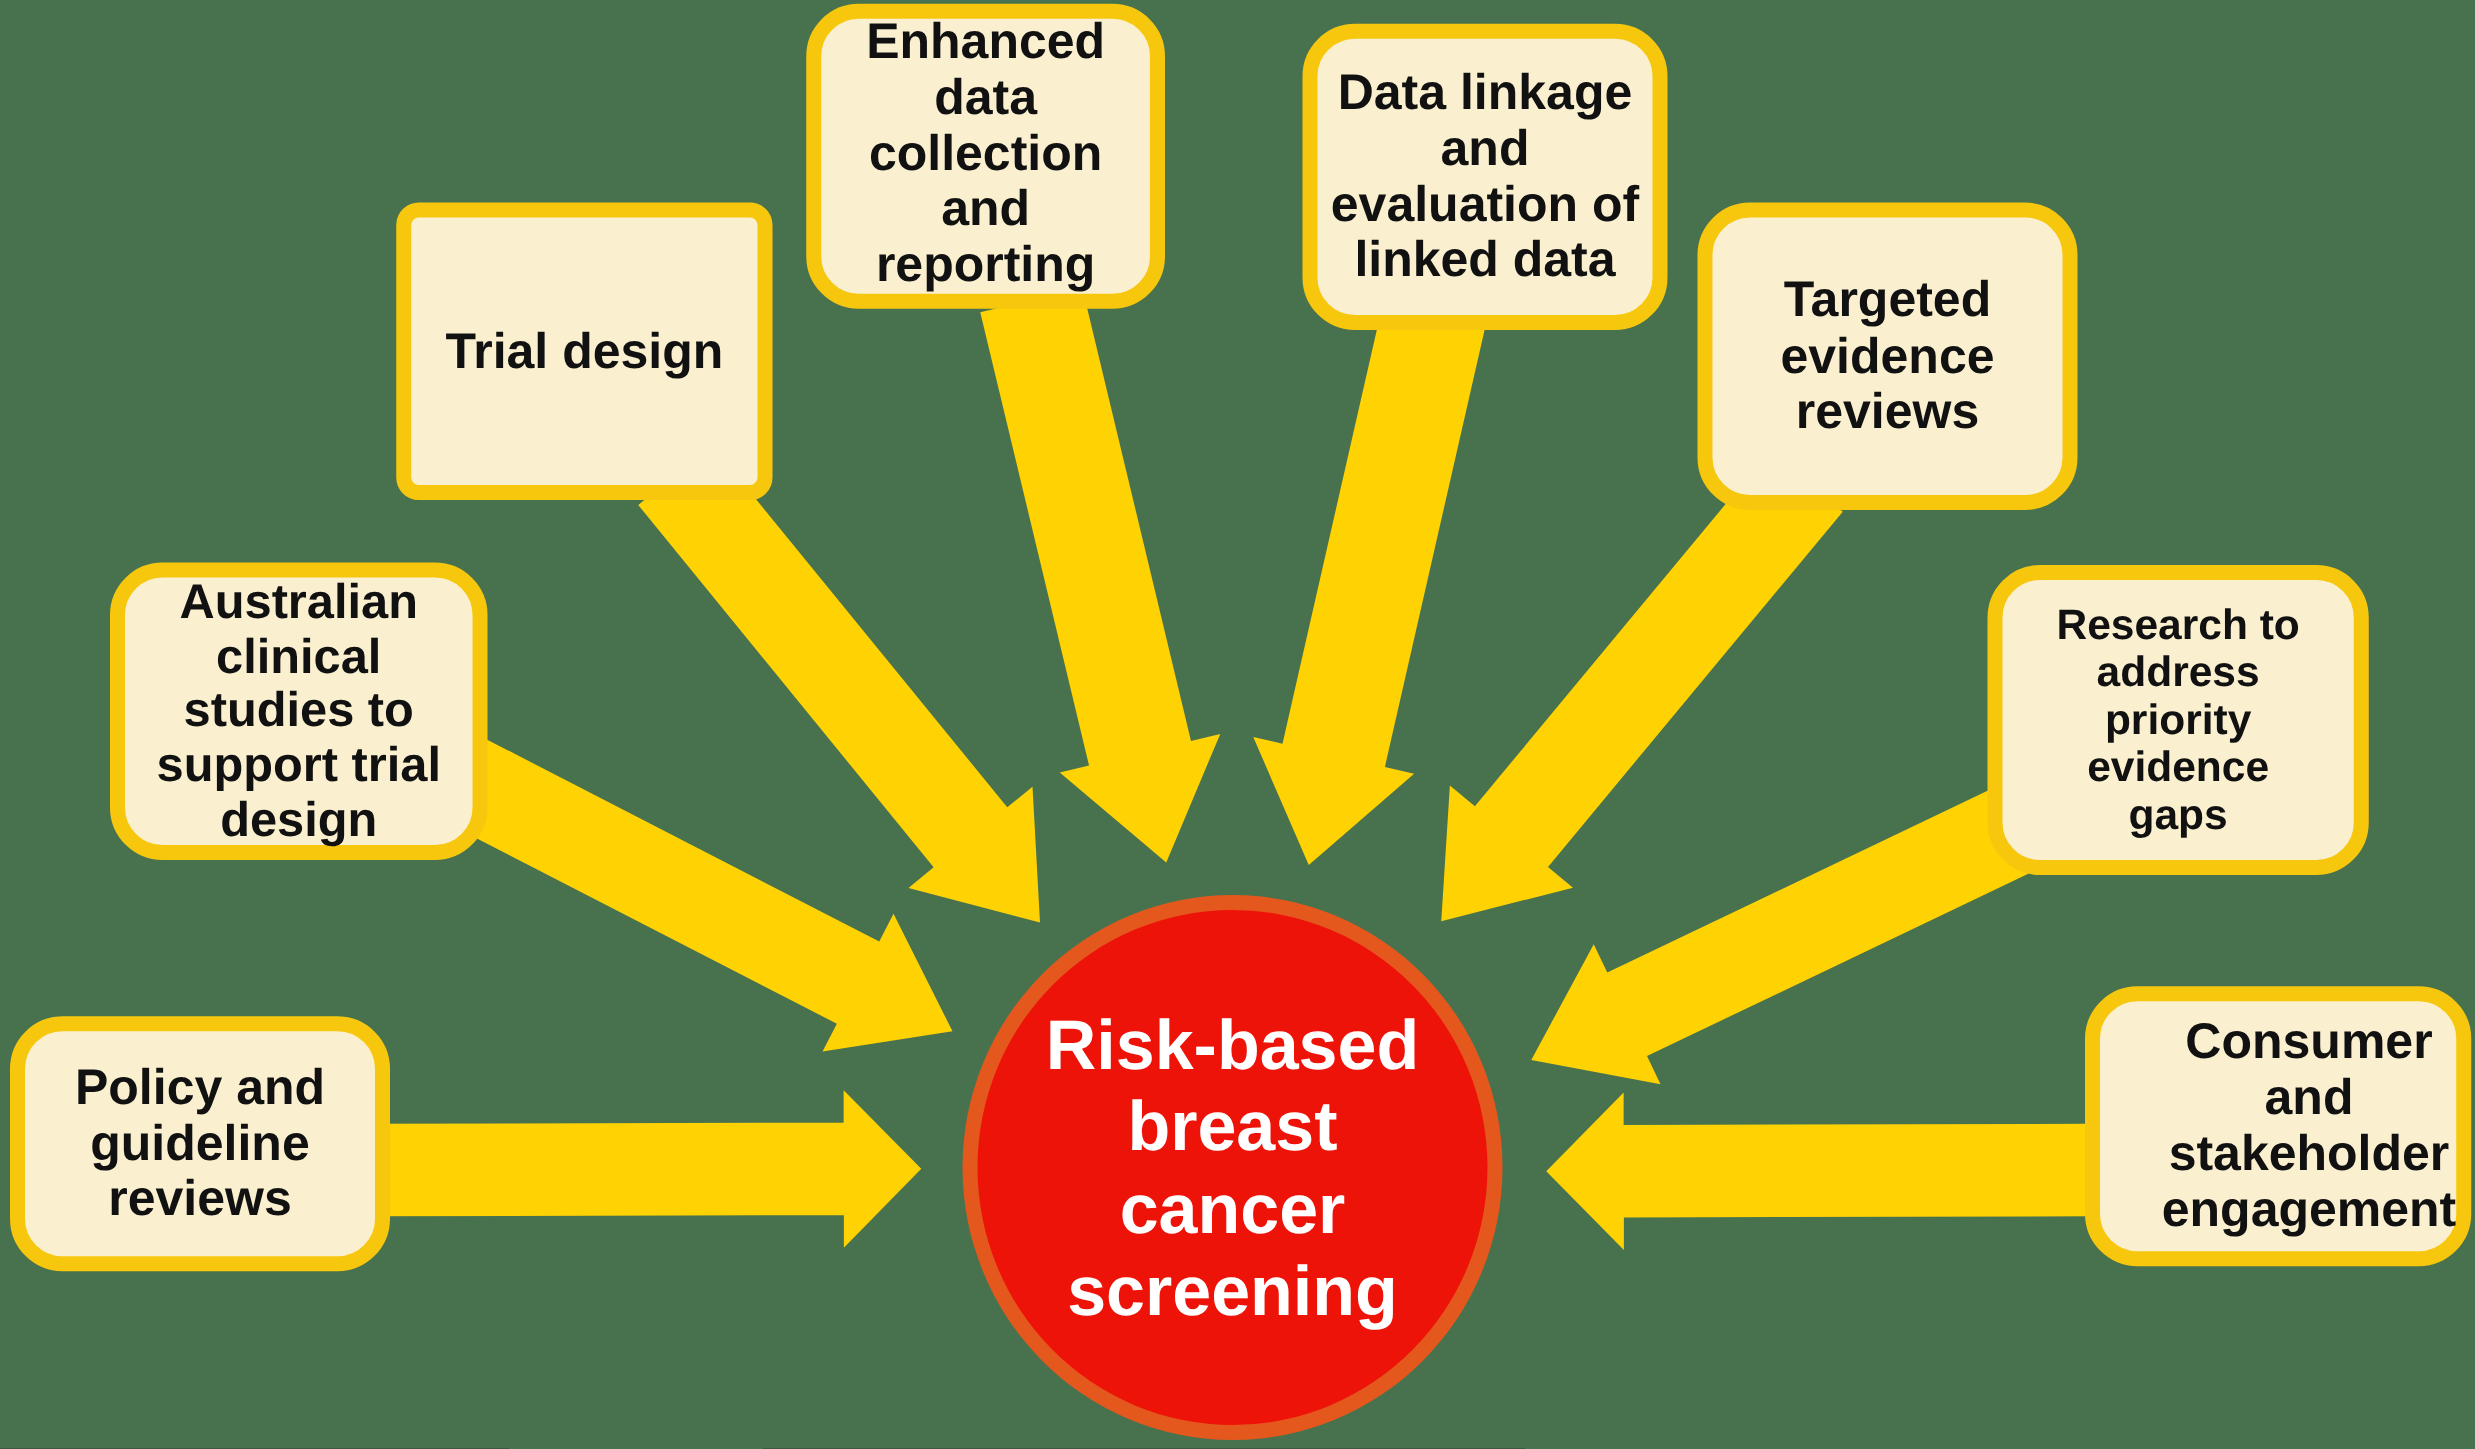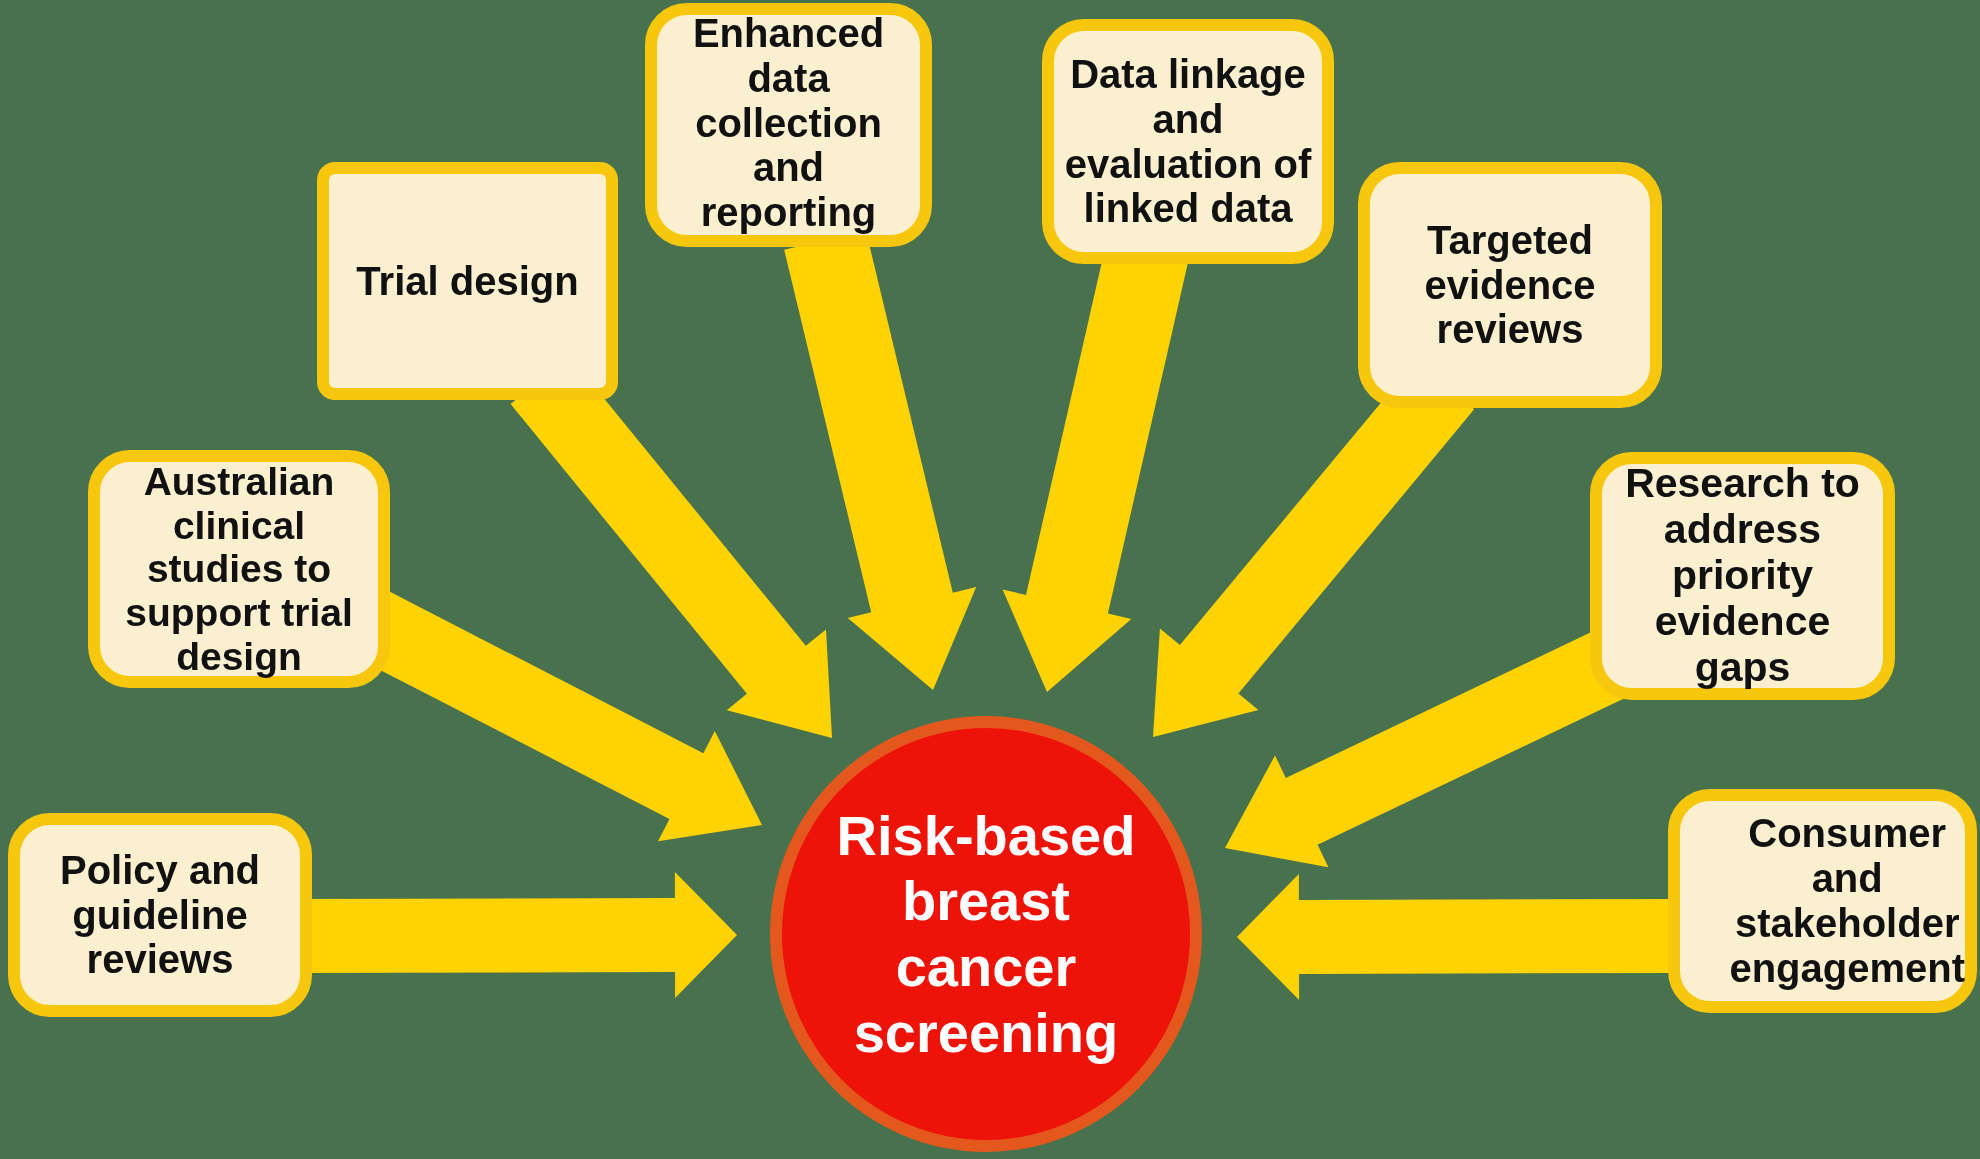--- a/index.html
+++ b/index.html
@@ -23,21 +23,21 @@
     font-weight:700;
     font-size:40px;
     line-height:1.12;
     z-index:2;
   }
   .node .lbl{white-space:pre-line;}
   #node-trial        {left:317px; top:162px; width:301px; height:238px;border-radius:18px;}
   #node-enhanced     {left:645px; top:3px;   width:287px; height:244px;align-items:flex-end;}
   #node-data-linkage {left:1042px;top:3px;   width:292px; height:245px;margin-top:16px;}
   #node-targeted     {left:1358px;top:162px; width:304px; height:246px;text-align:center;}
-  #node-research     {left:1590px;top:452px; width:305px; height:248px; font-size:41px;}
+  #node-research     {left:1590px;top:452px; width:305px; height:248px; font-size:34px;}
   #node-consumer     {left:1668px;top:789px; width:309px; height:224px;justify-content:flex-end;}
   #node-australian   {left:88px;  top:450px; width:302px; height:238px; font-size:39px;align-items:center;}
   #node-policy       {left:8px;   top:813px; width:304px; height:204px;}
   .center-circle{
     position:absolute;
     left:770px;top:716px;width:432px;height:436px;
     box-sizing:border-box;
     background:var(--circle-fill,#ee1309);
     border:12px solid var(--circle-border,#e4581d);
     border-radius:50%;

